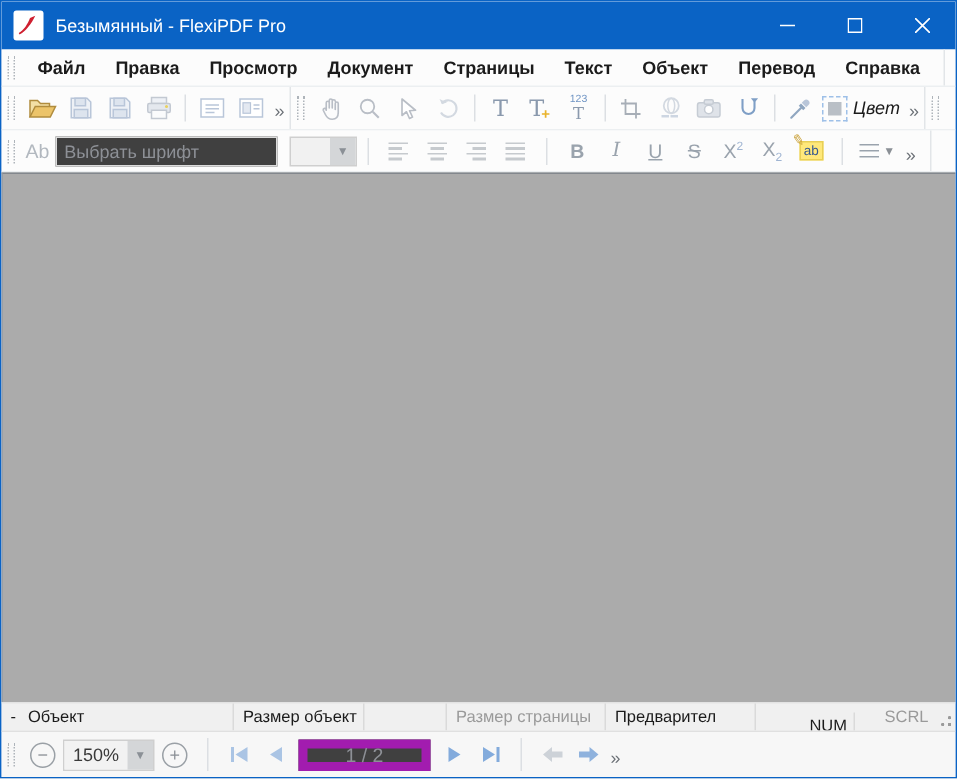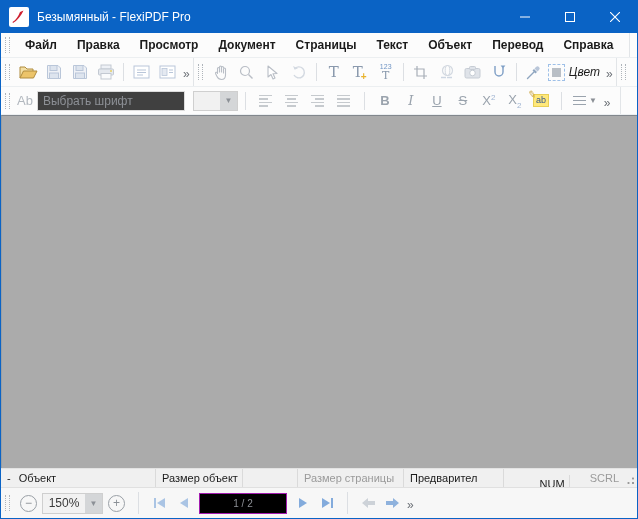--- a/index.html
+++ b/index.html
@@ -67,21 +67,21 @@
       radial-gradient(circle at 6px 1.5px, #9a9a9a 1px, transparent 1.2px),
       radial-gradient(circle at 6px 6px, #9a9a9a 1px, transparent 1.2px),
       radial-gradient(circle at 1.5px 6px, #9a9a9a 1px, transparent 1.2px); }
   
   .bottombar { height:31px; background:#f7f7f7; display:flex; align-items:center; flex:none; border-top:1px solid #e0e0e0; }
   .circle-btn { width:17px; height:17px; border:1px solid #9aa0a6; border-radius:50%; color:#8b9096; font-size:12px; line-height:14px; text-align:center; margin:0 5px; }
   .zoom-combo { display:flex; height:21px; border:1px solid #cfcfcf; }
   .zoom-field { width:42px; background:#f2f2f2; display:flex; align-items:center; justify-content:center; font-size:12px; color:#3a3a3a; }
   .zoom-arrow { width:17px; background:#d4d6d8; display:flex; align-items:center; justify-content:center; color:#8b9096; font-size:9px; }
   .nav-btn { width:24px; height:24px; display:flex; align-items:center; justify-content:center; }
-  .page-field { width:88px; height:21px; background:#000000; border:1px solid #a21caf; display:flex; align-items:center; justify-content:center; font-size:10px; color:#8d9096; margin:0 4px; }
+  .page-field { width:88px; height:21px; background:#404040; border:6px solid #a21caf; display:flex; align-items:center; justify-content:center; font-size:13px; color:#8d9096; margin:0 4px; }
 </style>
 </head>
 <body>
 
 <div class="window">
 
   <div class="titlebar">
     <div class="app-icon">
       <svg width="16" height="16" viewBox="0 0 16 16">
         <path d="M2 14 C6 12 10 7 12.5 1.5 L9 3 C7.5 7 5 11 1.5 13 Z" fill="#cf2030"></path>

